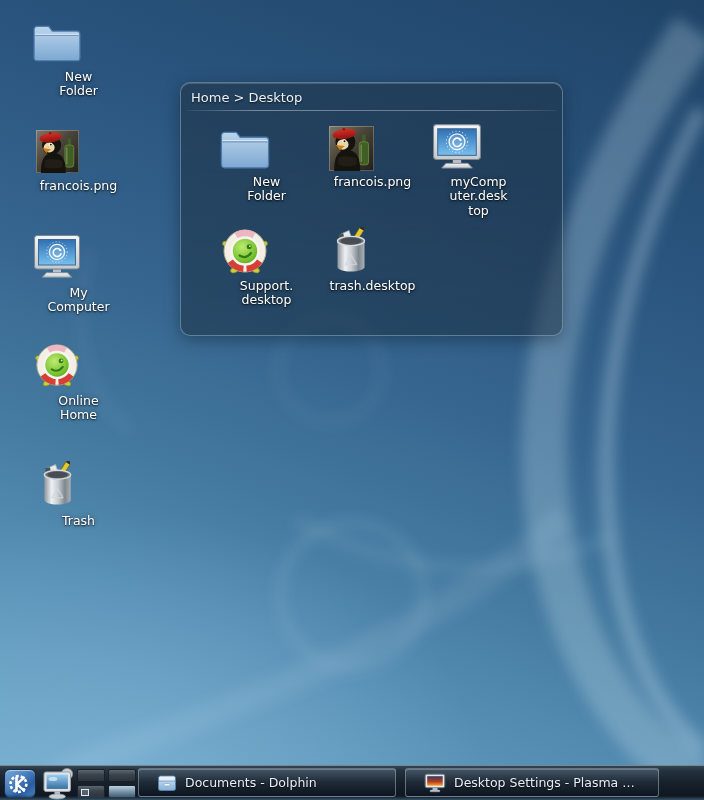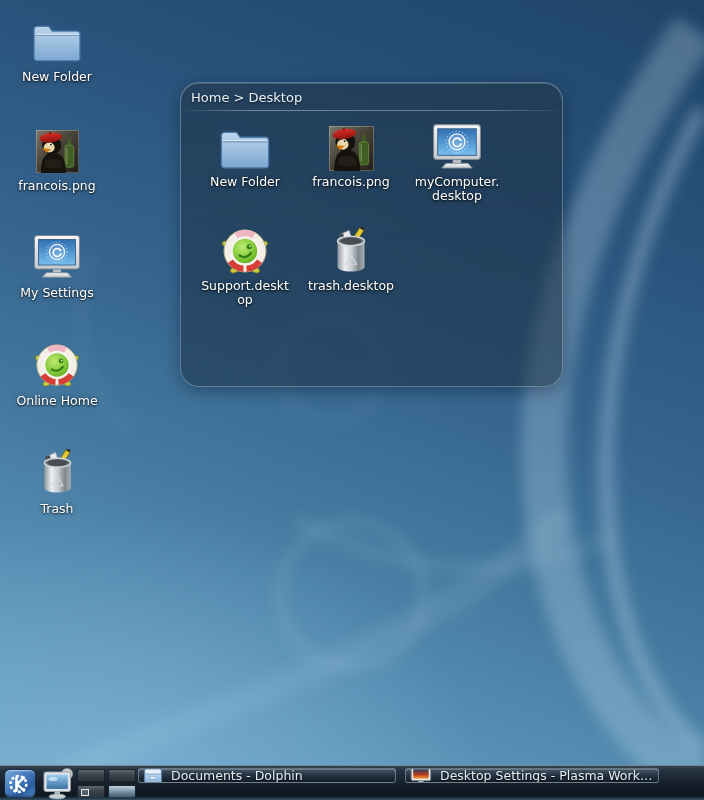--- a/index.html
+++ b/index.html
@@ -14,31 +14,32 @@
     background:
       radial-gradient(85% 55% at 16% 98%, rgba(135,185,218,.55), rgba(135,185,218,0) 62%),
       linear-gradient(200deg,#1f4468 0%,#2a547d 26%,#35648e 45%,#44799f 62%,#578fb4 78%,#68a2c4 92%,#74abc9 100%);
   }
   .swirls{position:absolute;inset:0;}
   
   .desk-item{
     position:absolute;left:7px;width:100px;
     display:flex;flex-direction:column;align-items:center;cursor:default;
   }
-  #di0{top:16px}#di1{top:125px}#di2{top:232px}#di3{top:340px}#di4{top:448px}
+  #di0{top:16px}#di1{top:125px}#di2{top:232px}#di3{top:340px}#di4{top:460px}
   .ico{height:48px;display:flex;align-items:flex-end;justify-content:center;}
   .icon-label{
     margin-top:6px;font-size:12.5px;line-height:1.15;color:#ffffff;text-align:center;
     text-shadow:0 1px 2px rgba(0,0,0,.85),0 0 5px rgba(0,0,0,.45);
+    margin-left:43px;
   }
   
   .folderview{
-    position:absolute;left:180px;top:82px;width:383px;height:305px;
+    position:absolute;left:180px;top:82px;width:383px;height:254px;
     background:linear-gradient(rgba(30,50,68,.55),rgba(22,40,56,.48));
-    border:1px solid rgba(165,195,215,.45);border-radius:19px;
+    border:1px solid rgba(165,195,215,.45);border-radius:10px;
     box-shadow:inset 0 1px 0 rgba(255,255,255,.18),0 4px 16px rgba(0,12,24,.35);
     box-sizing:border-box;
   }
   .fv-header{
     position:absolute;left:10px;top:7px;font-size:13px;color:#eaf1f7;
     text-shadow:0 1px 2px rgba(0,0,0,.7);
   }
   .fv-sep{
     position:absolute;left:6px;right:6px;top:27px;height:1px;
     background:linear-gradient(90deg,rgba(255,255,255,.06),rgba(255,255,255,.38) 18%,rgba(255,255,255,.30) 82%,rgba(255,255,255,.06));
@@ -75,25 +76,25 @@
   .pager .cell{
     background:linear-gradient(#5c666f,#3a434c 45%,#2b333c);
     border:1px solid #19212a;border-radius:2px;position:relative;cursor:pointer;box-sizing:border-box;
   }
   .pager .cell.active{background:linear-gradient(#bdd1df,#86a2b7 40%,#415a6e);}
   .pager .cell .win{
     position:absolute;left:3px;top:3px;width:8px;height:7px;box-sizing:border-box;
     border:1px solid #e2e9ef;background:rgba(130,150,168,.4);
   }
   .task-btn{
-    position:absolute;top:2px;height:15px;box-sizing:border-box;border-radius:3px;
+    position:absolute;top:2px;height:29px;box-sizing:border-box;border-radius:3px;
     border:1px solid rgba(155,175,192,.55);
     background:linear-gradient(rgba(135,155,175,.32),rgba(75,95,115,.18) 46%,rgba(8,18,28,.28));
     box-shadow:inset 0 1px 0 rgba(255,255,255,.22);
-    display:flex;align-items:center;gap:8px;padding:0 4px;cursor:pointer;
+    display:flex;align-items:center;gap:8px;padding:0 18px;cursor:pointer;
     color:#e6edf4;font-size:12.5px;font-family:inherit;text-shadow:0 1px 2px rgba(0,0,0,.8);
     white-space:nowrap;overflow:hidden;
   }
   #task0{left:138px;width:258px;}
   #task1{left:405px;width:254px;}
   .task-btn svg{flex:0 0 auto;}
   .task-label{overflow:hidden;text-overflow:ellipsis;}
   .defs-hidden{position:absolute;width:0;height:0;overflow:hidden;}
 </style>
 </head>
@@ -276,21 +277,21 @@
       </svg>
     </span>
   <span class="icon-label">francois.png</span>
 </div>
 <div class="desk-item" id="di2">
   <span class="ico">
       <svg width="48" height="46">
         <use href="#sym-computer"></use>
       </svg>
     </span>
-  <span class="icon-label">My Settings</span>
+  <span class="icon-label">My Computer</span>
 </div>
 <div class="desk-item" id="di3">
   <span class="ico">
       <svg width="46" height="46">
         <use href="#sym-help"></use>
       </svg>
     </span>
   <span class="icon-label">Online Home</span>
 </div>
 <div class="desk-item" id="di4">

